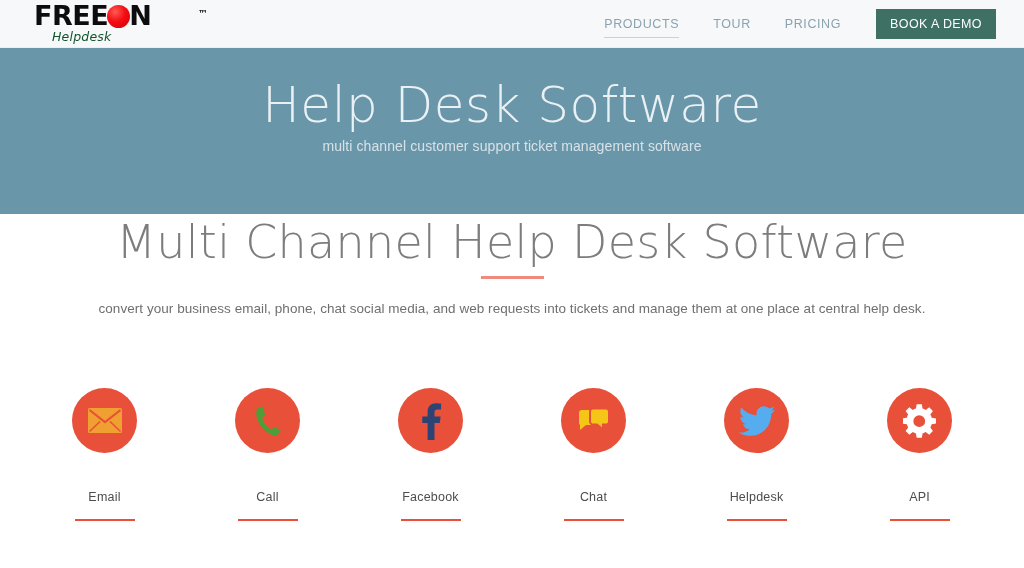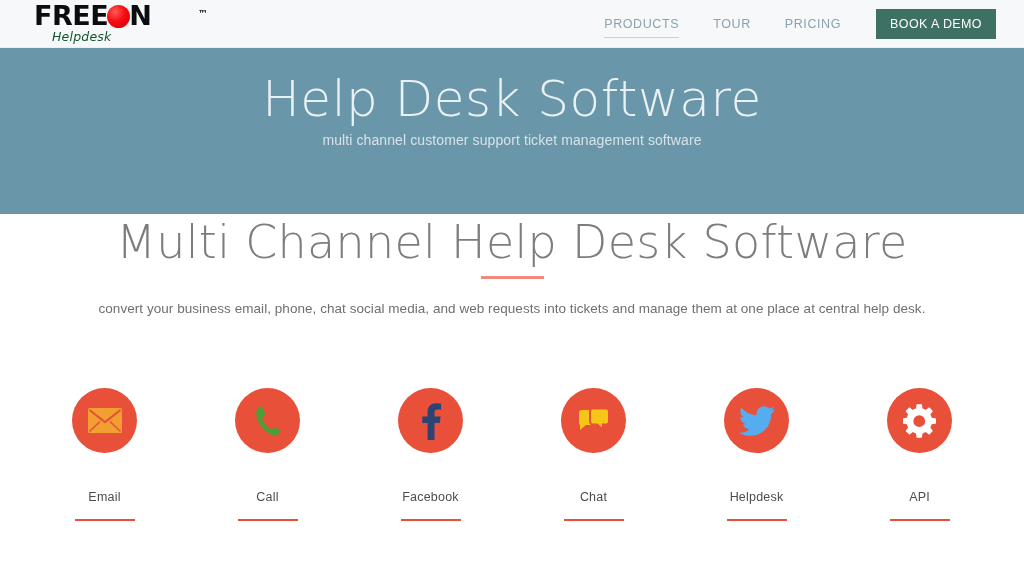--- a/index.html
+++ b/index.html
@@ -119,21 +119,21 @@
     font-family: "Liberation Sans", sans-serif;
   }
   .btn-demo { background: #3e7063; margin-left: 18px; }
   .btn-trial { background: #e8503a; margin-left: 16px; }
 
   
   .hero {
     height: 166px;
     background: #6a96aa;
     text-align: center;
-    padding-top: 22px;
+    padding-top: 28px;
   }
   .hero-title {
     font-family: "DejaVu Sans", sans-serif;
     font-weight: 100;
     font-size: 50px;
     line-height: 58px;
     color: #eaf1f4;
     letter-spacing: 0.5px;
   }
   .hero-sub {

